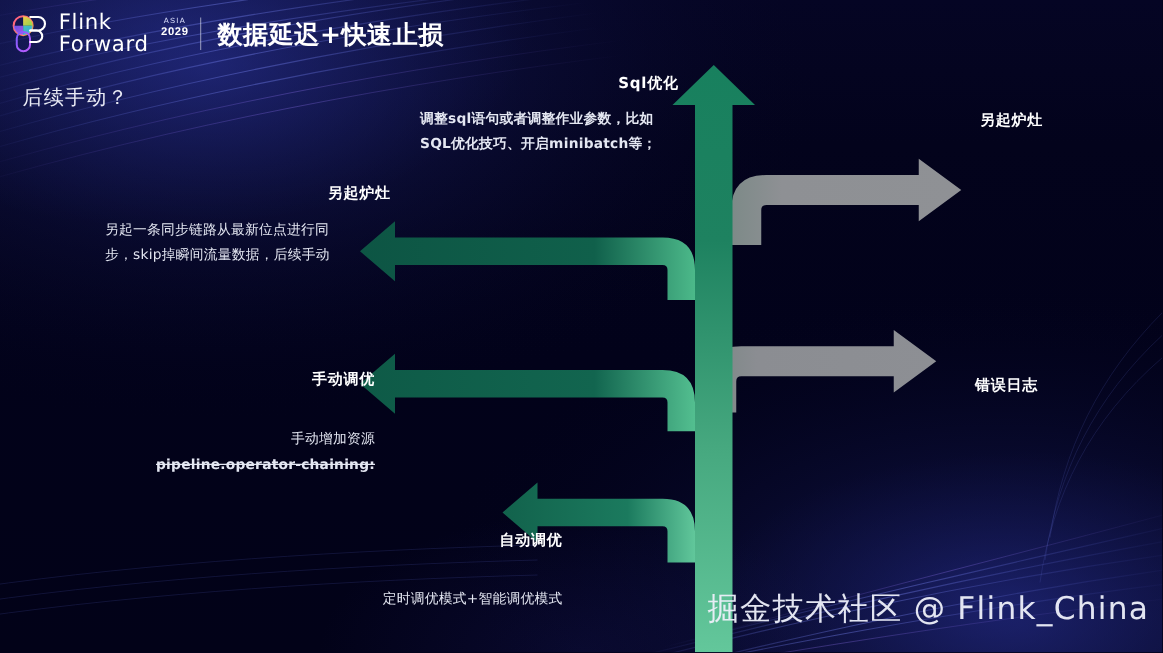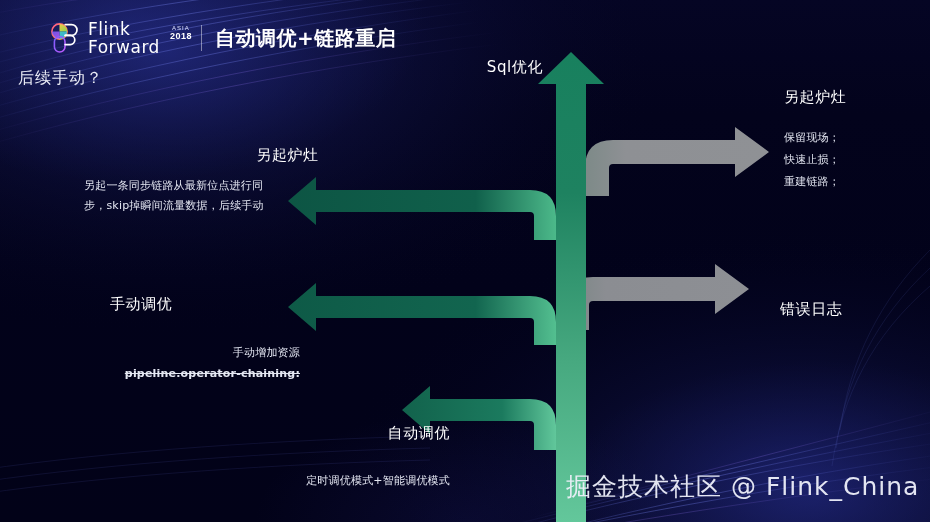--- a/index.html
+++ b/index.html
@@ -20,22 +20,22 @@
       radial-gradient(ellipse 380px 200px at 88% 96%, rgba(35,40,130,0.40), rgba(0,0,0,0) 70%),
       radial-gradient(ellipse 300px 160px at 50% 100%, rgba(30,30,110,0.25), rgba(0,0,0,0) 70%),
       linear-gradient(180deg,#050524 0%, #03031c 22%, #02021a 55%, #020218 100%);
     overflow:hidden;
   }
   .bg-lines { position:absolute; inset:0; pointer-events:none; }
   .bg-lines svg { display:block; }
 
   
   .header {
-    position:absolute; left:0; top:16px; width:930px; height:44px;
-    display:flex; align-items:center;padding-left:41px;
+    position:absolute; left:0; top:5px; width:930px; height:44px;
+    display:flex; align-items:center;
   }
   .logo-wrap { display:flex; align-items:center; padding-left:8px; gap:7px; }
   .logo-mark { width:32px; height:32px; position:relative; }
   .ff-text { line-height:1.0; }
   .ff-text .l1, .ff-text .l2 {
     font-family:"DejaVu Sans", sans-serif;
     font-size:17px; letter-spacing:.5px; color:#fff; font-weight:400;
   }
   .ff-text .l2 { margin-top:1px; }
   .ff-badge {
@@ -59,21 +59,21 @@
     font-size:16px; color:#e9ebf5; letter-spacing:1px;
     font-family:"DejaVu Sans", sans-serif;
   }
 
   
   #arrows { position:absolute; inset:0; }
 
   
   .block { position:absolute; }
   .blk-title {
-    font-size:15px; font-weight:normal; color:#ffffff; letter-spacing:.6px;
+    font-size:12px; font-weight:bold; color:#ffffff; letter-spacing:.6px;
     font-family:"DejaVu Sans", sans-serif;
   }
   .blk-body {
     font-size:11px; color:#e4e7f2; line-height:1.85; letter-spacing:.2px;
     font-family:"DejaVu Sans", sans-serif;
   }
   .blk-body .b { font-weight:bold; }
   .strike { text-decoration:line-through; font-weight:bold; }
 
   
@@ -81,21 +81,21 @@
   #blk-sql .blk-title { text-align:right; padding-right:48px; margin-bottom:10px; }
 
   #blk-restart-r { left:784px; top:88px;  width:140px; }
   #blk-restart-r .blk-title { margin-bottom:20px; }
   #blk-restart-r .blk-body { line-height:2.0; }
 
   #blk-restart-l { left:84px;  top:146px; width:282px; }
   #blk-restart-l .blk-title { text-align:center; padding-left:125px; margin-bottom:11px; }
 
   #blk-manual    { left:110px; top:295px; width:190px; text-align:right; }
-  #blk-manual .blk-title { text-align:left; padding-right:0px; margin-bottom:28px; }
+  #blk-manual .blk-title { text-align:right; padding-right:0px; margin-bottom:28px; }
   #blk-manual .blk-body { line-height:1.95; }
 
   #blk-errlog    { left:780px; top:300px; width:170px; }
   #blk-errlog .blk-title { margin-bottom:22px; }
   #blk-errlog .blk-body { line-height:2.0; }
 
   #blk-auto      { left:250px; top:424px; width:200px; text-align:right; }
   #blk-auto .blk-title { margin-bottom:28px; }
 
   
@@ -209,25 +209,25 @@
           <path d="M16.2,2.6 l6.4,0 a5.4,5.4 0 0 1 0,10.8 l-6.4,0" fill="none" stroke="#ffffff" stroke-width="1.7" stroke-linecap="round"></path>
           <path d="M16.2,13.4 l5.0,0 a4.6,4.6 0 0 1 0,9.2 l-5.0,0" fill="none" stroke="#ffffff" stroke-width="1.7" stroke-linecap="round"></path>
         </svg>
       </div>
       <div class="ff-text">
         <div class="l1">Flink</div>
         <div class="l2">Forward</div>
       </div>
       <div class="ff-badge">
         <div class="asia">ASIA</div>
-        <div class="yr">2018</div>
+        <div class="yr">2029</div>
       </div>
     </div>
     <div class="header-divider"></div>
-    <div class="slide-title">自动调优+链路重启</div>
+    <div class="slide-title">数据延迟+快速止损</div>
   </div>
 
   <div class="question">后续手动？</div>
 
   <div id="arrows">
     <svg width="930" height="522" viewBox="0 0 930 522">
       <defs>
         <linearGradient id="grnTrunk" x1="0" y1="1" x2="0" y2="0">
           <stop offset="0%" stop-color="#63c79b"></stop>
           <stop offset="35%" stop-color="#46a87f"></stop>
@@ -338,29 +338,28 @@
                  L430,421
                  L530,421
                  Q534,421 534,425
                  L534,450 Z" fill="url(#grnLeft3)"></path>
       </g>
     </svg>
   </div>
 
   <div class="block" id="blk-sql">
     <div class="blk-title">Sql优化</div>
+    <div class="blk-body">
+      <div><span class="b">调整sql语句或者调整作业参数，比如</span></div>
+      <div><span class="b">SQL优化技巧、开启minibatch等；</span></div>
+    </div>
   </div>
 
   <div class="block" id="blk-restart-r">
     <div class="blk-title">另起炉灶</div>
-    <div class="blk-body">
-      <div>保留现场；</div>
-      <div>快速止损；</div>
-      <div>重建链路；</div>
-    </div>
   </div>
 
   <div class="block" id="blk-restart-l">
     <div class="blk-title">另起炉灶</div>
     <div class="blk-body">
       <div>另起一条同步链路从最新位点进行同</div>
       <div>步，skip掉瞬间流量数据，后续手动</div>
     </div>
   </div>
 

